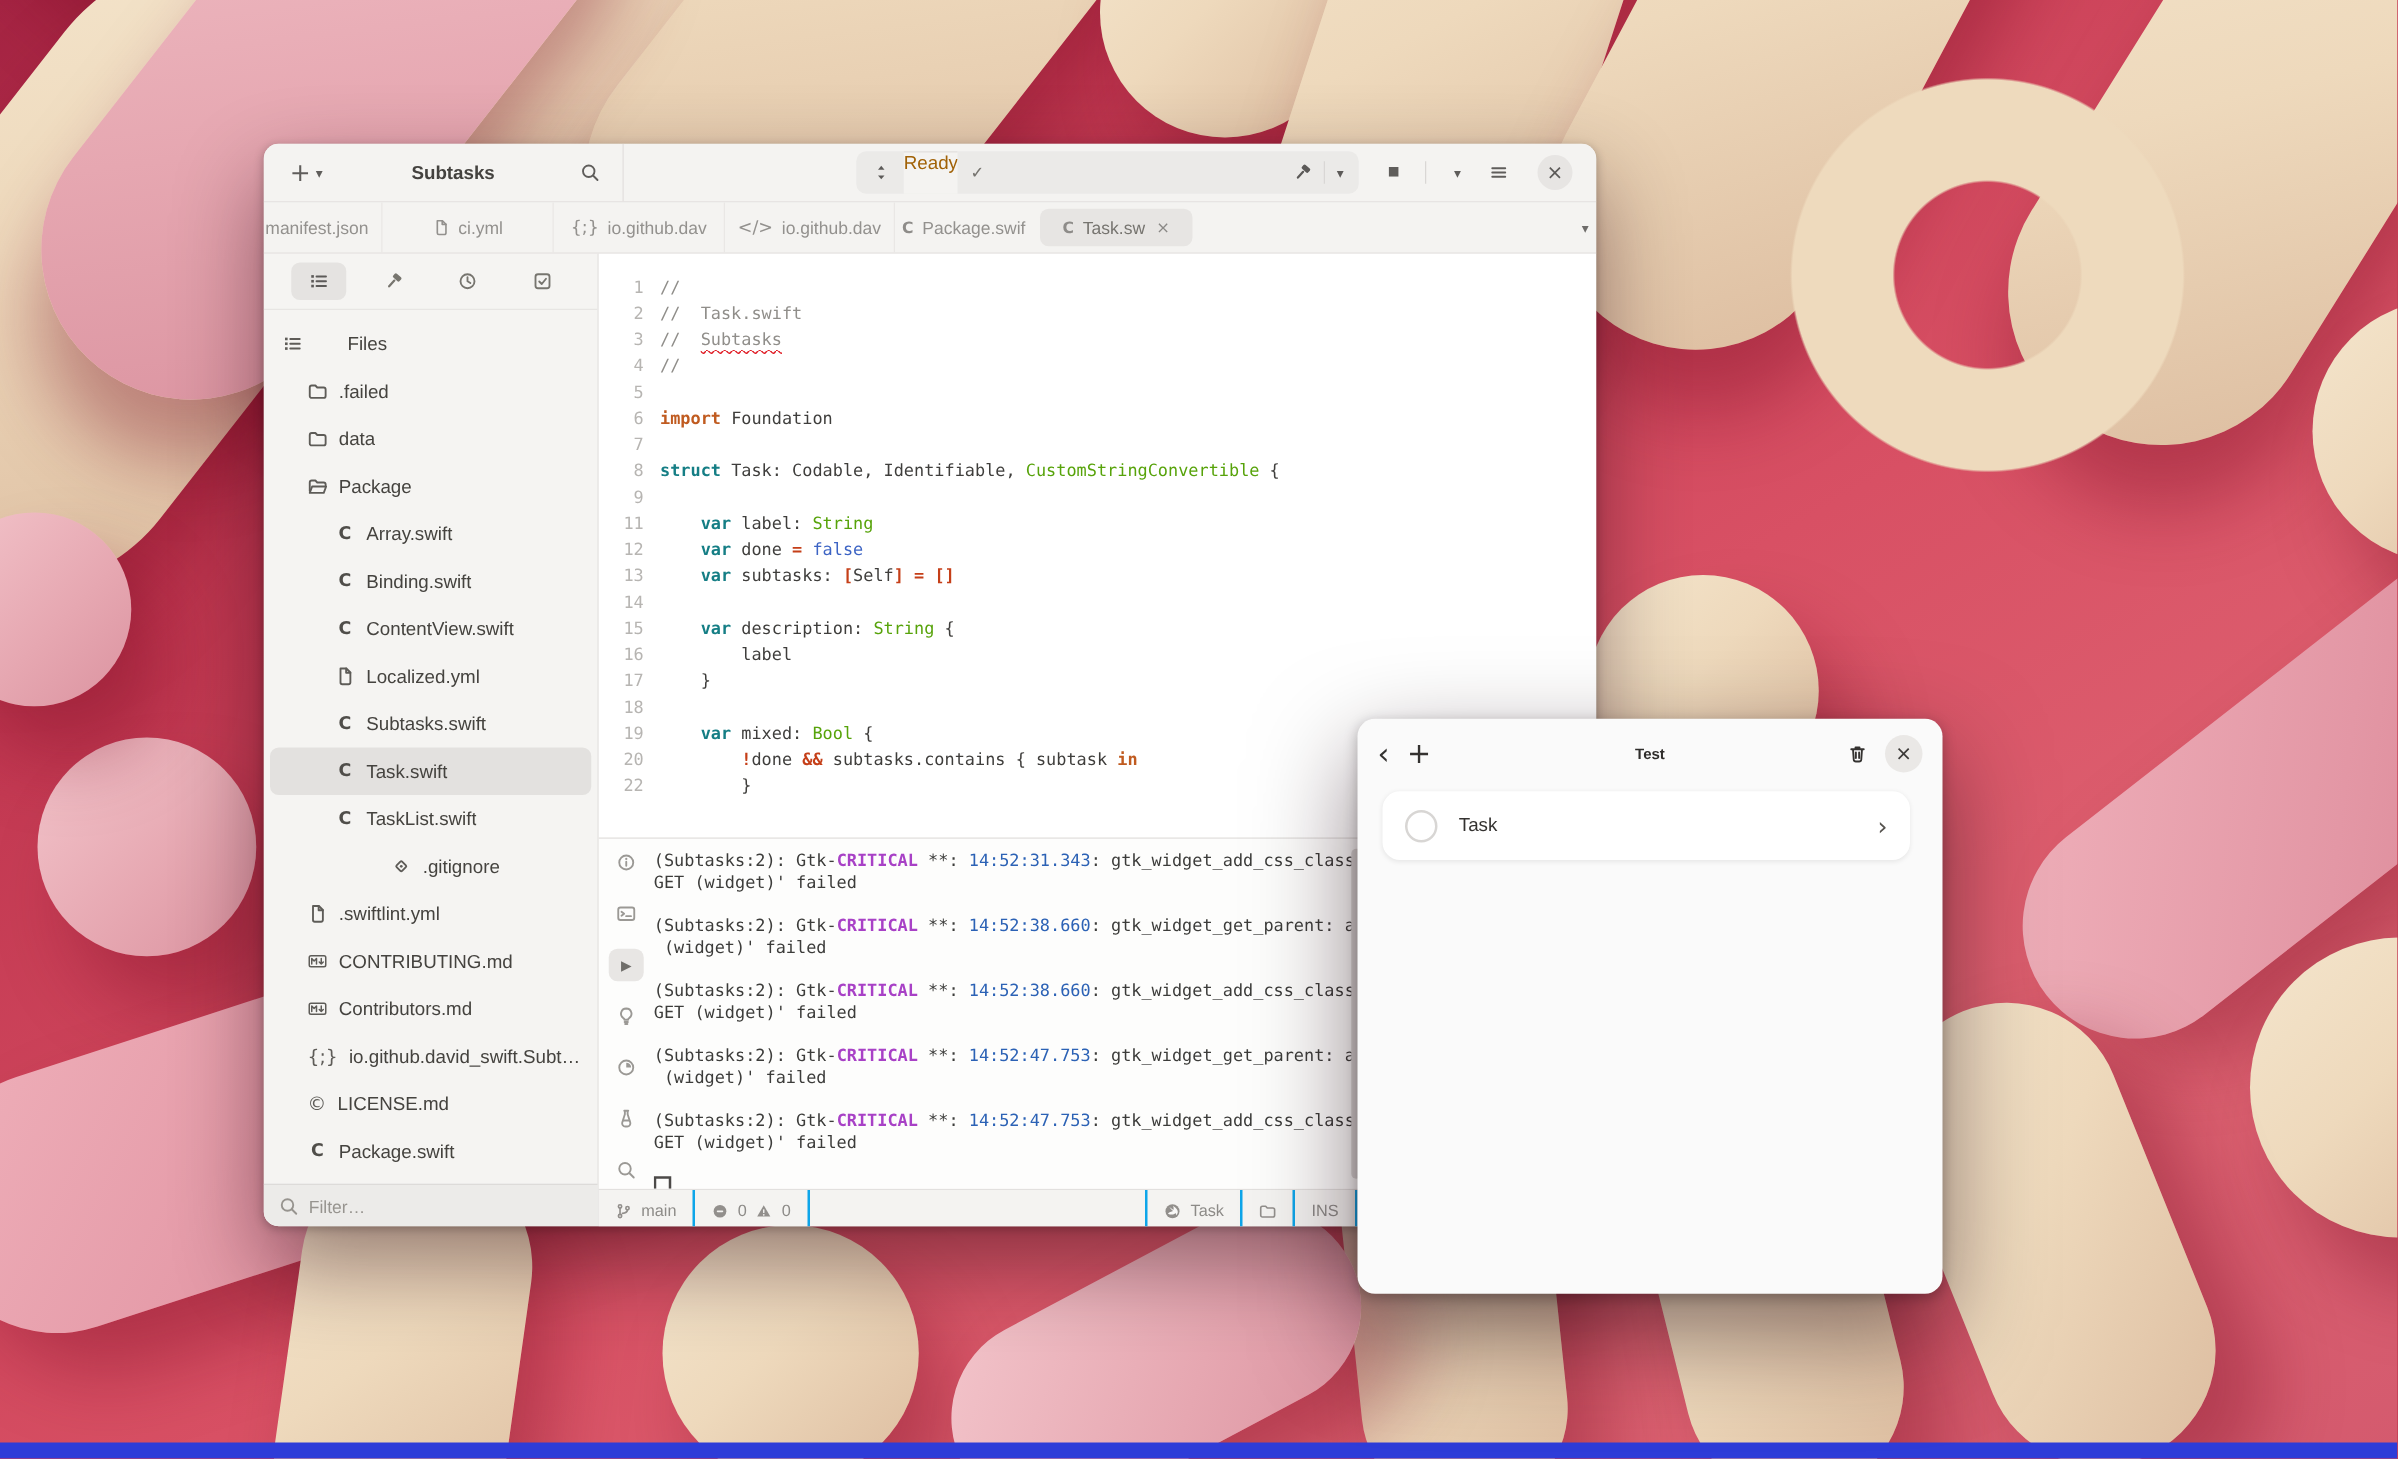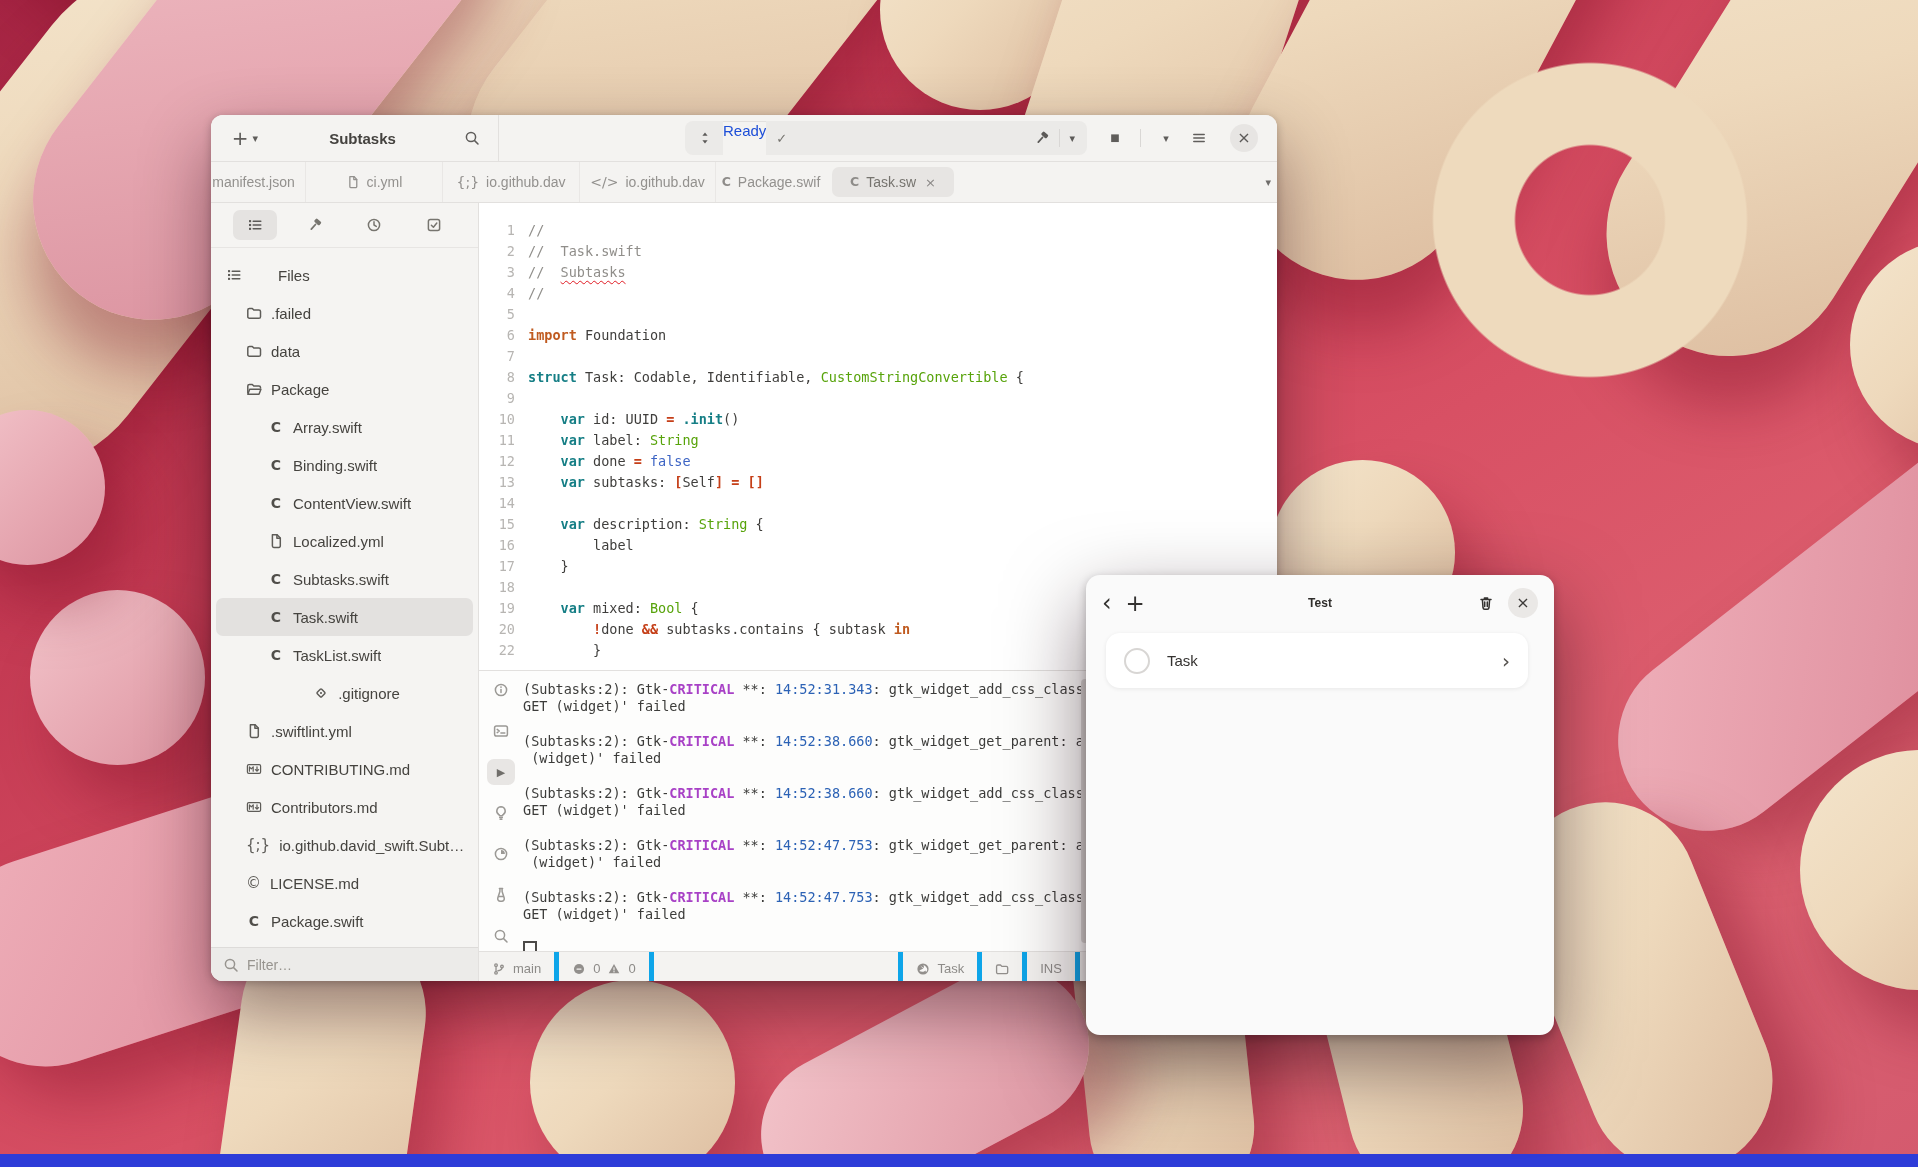--- a/index.html
+++ b/index.html
@@ -32,21 +32,21 @@
             border-bottom:1px solid #e2e0de;}
   .tb-left{width:267px;flex:none;display:flex;align-items:center;padding:0 10px;
            border-right:1px solid #e2e0de;}
   .tb-right{flex:1;display:flex;align-items:center;}
   .tbtn{height:30px;min-width:32px;border-radius:7px;display:flex;align-items:center;
         justify-content:center;color:#5f5d5b;gap:4px;}
   .newbtn{width:48px;}
   .tb-title{flex:1;text-align:center;font-size:15px;font-weight:700;color:#44423f;}
   .omnibar{margin-left:186px;width:402px;height:34px;background:#ebeae8;border-radius:8px;
            display:flex;align-items:center;padding:0 12px;box-sizing:border-box;color:#5c5a58;}
-  .omnibar .status{font-size:15px;margin:0 10px 0 10px;color:#1d4ed8;}
+  .omnibar .status{font-size:15px;margin:0 10px 0 10px;color:#a16207;}
   .ob-div{width:1px;height:18px;background:#d9d7d5;margin:0 9px;}
   .runctl{display:flex;align-items:center;margin-left:12px;color:#6a6866;}
   .winctl{display:flex;align-items:center;margin-left:auto;margin-right:19px;gap:15px;}
   .closec{width:28px;height:28px;border-radius:50%;background:#e7e5e3;display:flex;
           align-items:center;justify-content:center;color:#5c5a58;font-size:16px;}
 
   
   .tabbar{height:40px;flex:none;display:flex;align-items:center;background:#f4f3f1;
           border-bottom:1px solid #e2e0de;padding-right:6px;}
   .tab{height:40px;box-sizing:border-box;display:flex;align-items:center;justify-content:center;
@@ -107,21 +107,21 @@
   .lentry{margin-bottom:18px;}
   .crit{color:#a841c6;font-weight:700;}
   .ltime{color:#2c62b5;}
   .lcursor{display:inline-block;width:10px;height:16px;border:2px solid #4c4a48;}
   .logscroll{position:absolute;right:188px;top:8px;bottom:8px;width:8px;border-radius:4px;
              background:#dcdad8;}
 
   
   .status{height:33px;flex:none;border-top:1px solid #e2e0de;background:#f4f3f1;display:flex;
           align-items:stretch;font-size:13px;color:#8d8b88;overflow:hidden;}
-  .seg{display:flex;align-items:center;gap:7px;padding:0 13px;border-right:5px solid #0ea5e9;}
+  .seg{display:flex;align-items:center;gap:7px;padding:0 13px;border-right:2px solid #0ea5e9;}
   .seg .icn{color:#928f8c;}
   .seg .icn svg{width:14px;height:14px;}
   .seg.spacer{flex:1;padding:0;}
 
   
   .test{position:absolute;left:1086px;top:575px;width:468px;height:460px;background:#fafafa;
         border-radius:14px;z-index:3;
         box-shadow:0 30px 80px rgba(30,5,15,.5),0 3px 10px rgba(0,0,0,.25);}
   .theader{height:56px;display:flex;align-items:center;padding:0 16px;gap:14px;position:relative;}
   .tico{color:#343230;}
@@ -468,24 +468,20 @@
             <span class="ln">7</span>
             <span class="cd"></span>
           </div>
           <div class="cl">
             <span class="ln">8</span>
             <span class="cd"><span class="tk-k">struct</span><span class="tk-p"> Task: Codable, Identifiable, </span><span class="tk-t">CustomStringConvertible</span><span class="tk-p"> {</span></span>
           </div>
           <div class="cl">
             <span class="ln">9</span>
             <span class="cd"></span>
-          </div>
-          <div class="cl">
-            <span class="ln">10</span>
-            <span class="cd"><span class="tk-p">    </span><span class="tk-k">var</span><span class="tk-p"> id: UUID </span><span class="tk-o">=</span><span class="tk-p"> </span><span class="tk-k">.init</span><span class="tk-p">()</span></span>
           </div>
           <div class="cl">
             <span class="ln">11</span>
             <span class="cd"><span class="tk-p">    </span><span class="tk-k">var</span><span class="tk-p"> label: </span><span class="tk-t">String</span></span>
           </div>
           <div class="cl">
             <span class="ln">12</span>
             <span class="cd"><span class="tk-p">    </span><span class="tk-k">var</span><span class="tk-p"> done </span><span class="tk-o">=</span><span class="tk-p"> </span><span class="tk-b">false</span></span>
           </div>
           <div class="cl">

